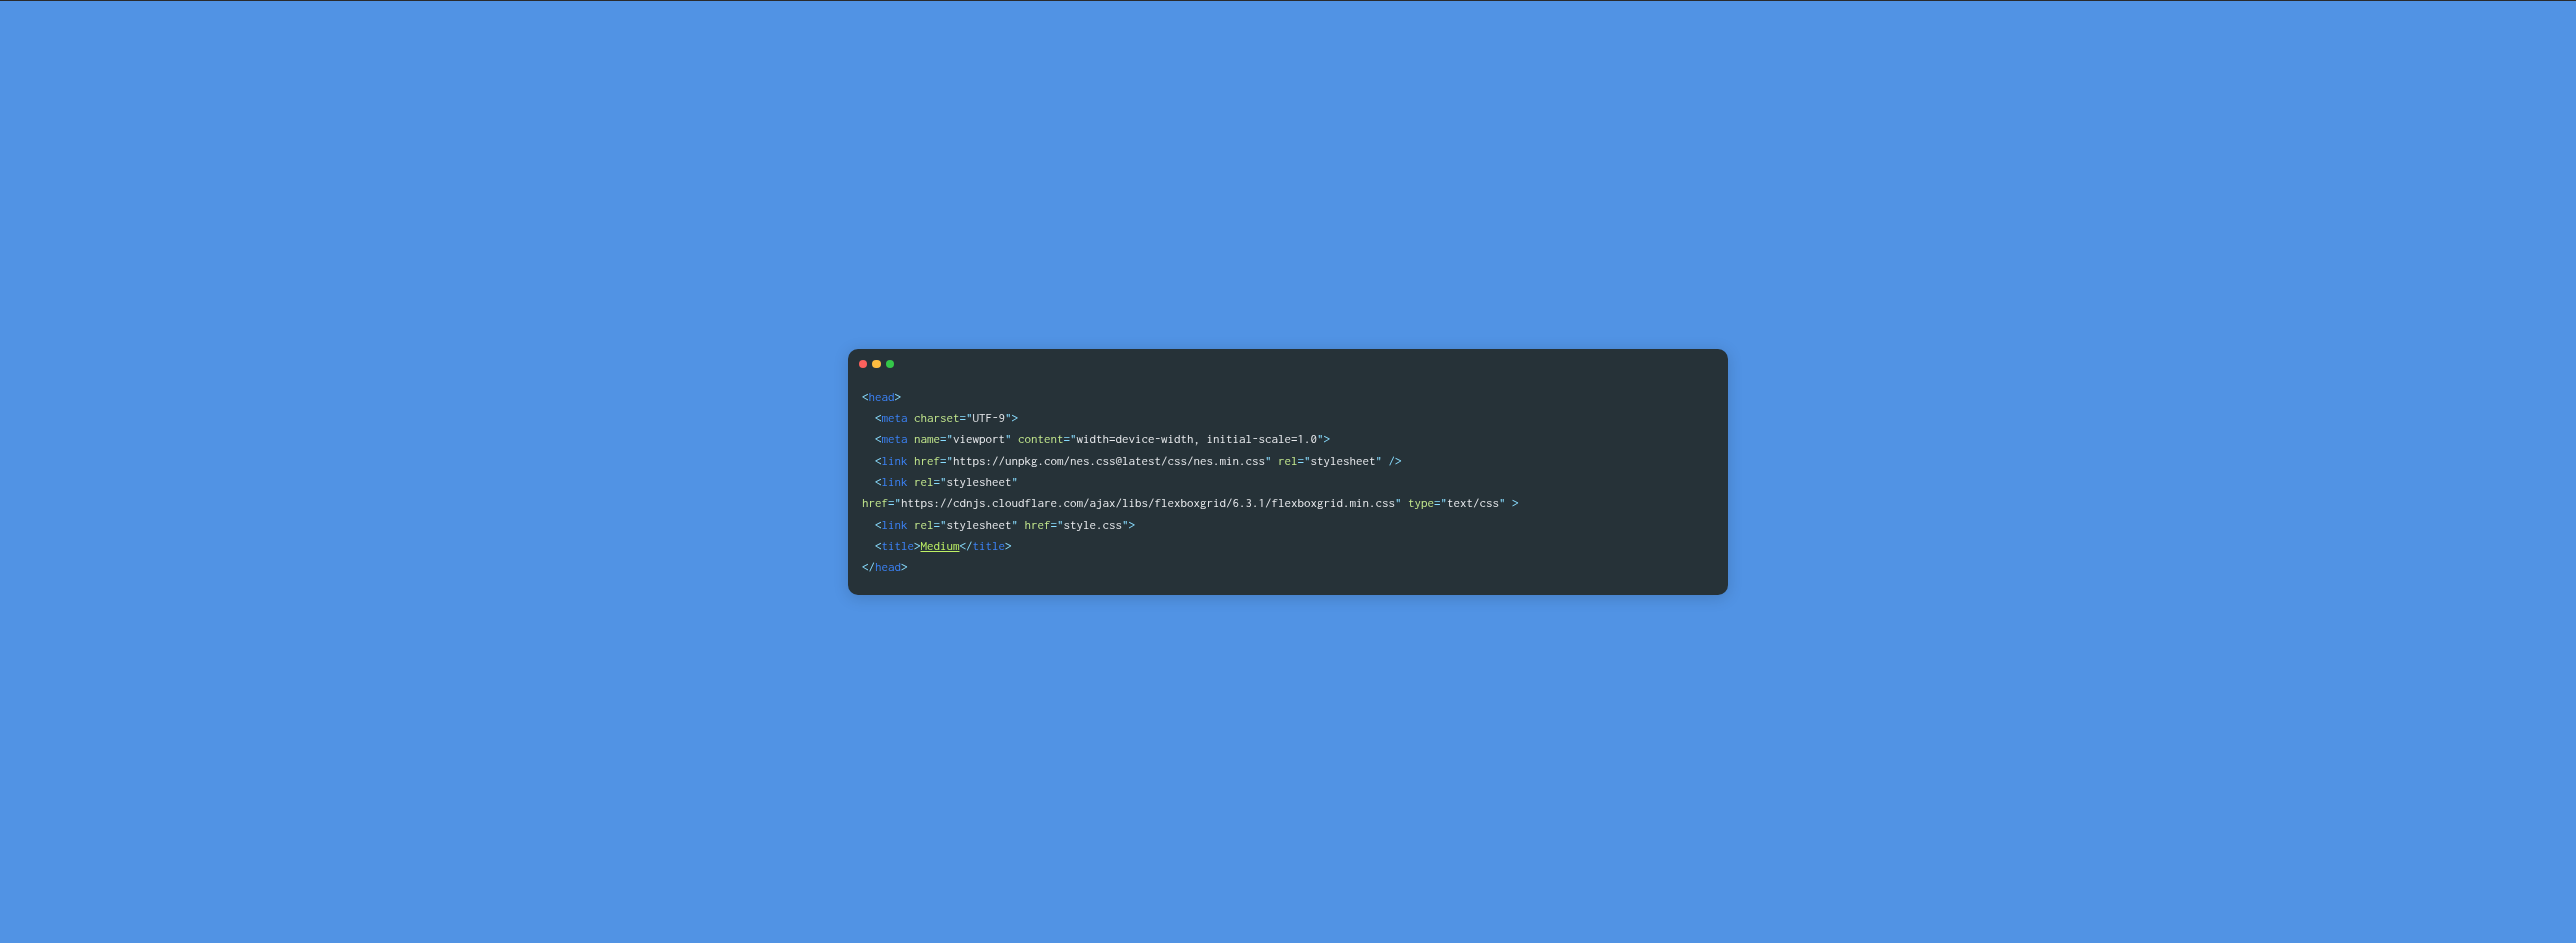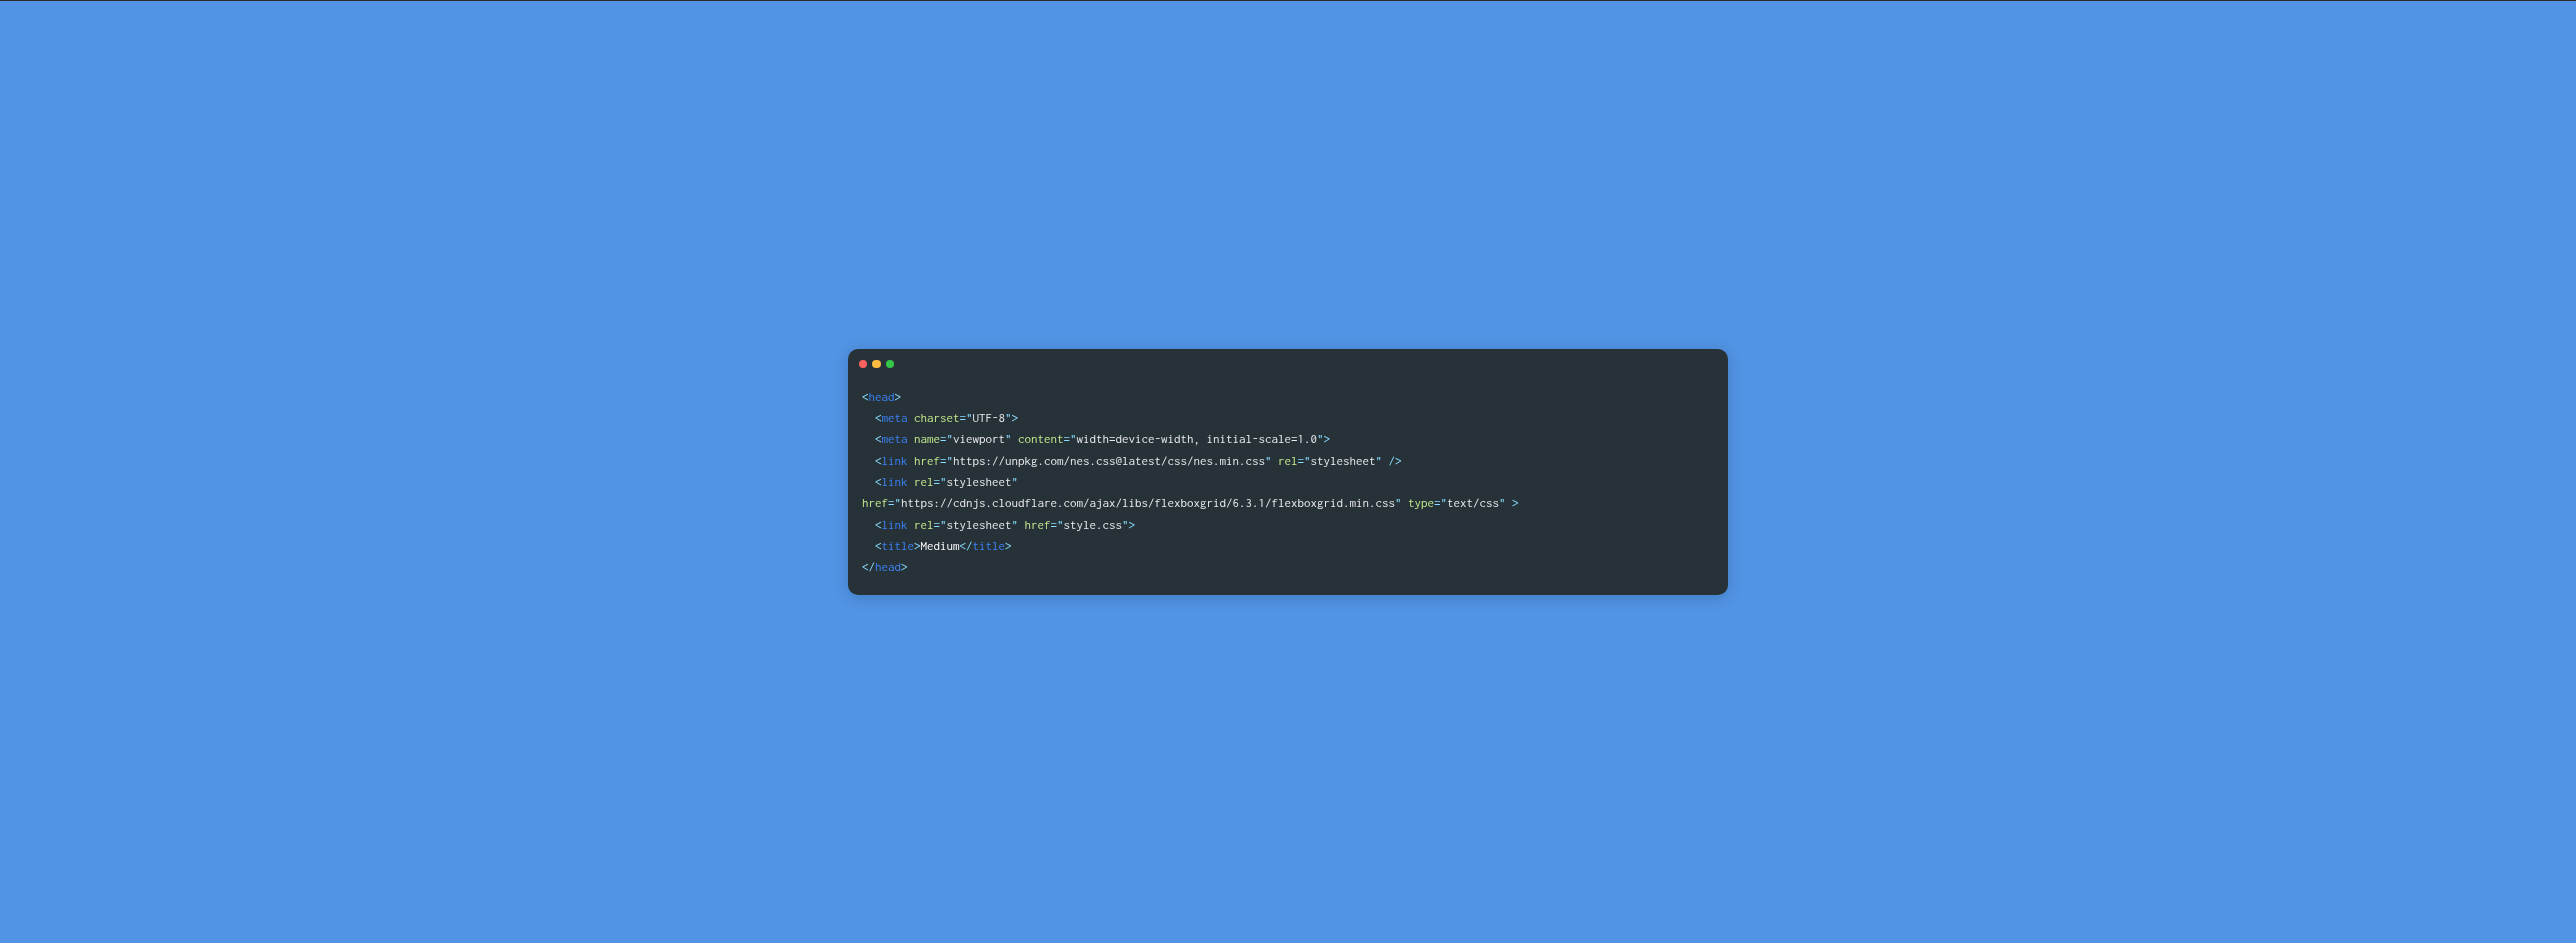--- a/index.html
+++ b/index.html
@@ -50,33 +50,33 @@
       line-height: 1.64;
       color: #e8eaed;
       white-space: pre;
       font-feature-settings: "liga" 0;
     }
 
     .punct { color: #89ddff; }
     .tag { color: #3b82f6; }
     .attr { color: #c3e88d; text-align: right; }
     .str { color: #e8eaed; }
-    .title-text { color: #ffffff; }
+    .title-text { color: #bef264; text-decoration: underline; }
   </style>
 </head>
 <body>
 
 <div class="code-window">
   <div class="window-controls">
     <div class="control-dot dot-red"></div>
     <div class="control-dot dot-yellow"></div>
     <div class="control-dot dot-green"></div>
   </div>
   <div class="code-content"><span class="punct">&lt;</span><span class="tag">head</span><span class="punct">&gt;</span>
-<span>  </span><span class="punct">&lt;</span><span class="tag">meta</span><span> </span><span class="attr">charset</span><span class="punct">=</span><span class="punct">"</span><span class="str">UTF-8</span><span class="punct">"</span><span class="punct">&gt;</span>
+<span>  </span><span class="punct">&lt;</span><span class="tag">meta</span><span> </span><span class="attr">charset</span><span class="punct">=</span><span class="punct">"</span><span class="str">UTF-9</span><span class="punct">"</span><span class="punct">&gt;</span>
 <span>  </span><span class="punct">&lt;</span><span class="tag">meta</span><span> </span><span class="attr">name</span><span class="punct">=</span><span class="punct">"</span><span class="str">viewport</span><span class="punct">"</span><span> </span><span class="attr">content</span><span class="punct">=</span><span class="punct">"</span><span class="str">width=device-width, initial-scale=1.0</span><span class="punct">"</span><span class="punct">&gt;</span>
 <span>  </span><span class="punct">&lt;</span><span class="tag">link</span><span> </span><span class="attr">href</span><span class="punct">=</span><span class="punct">"</span><span class="str">https://unpkg.com/nes.css@latest/css/nes.min.css</span><span class="punct">"</span><span> </span><span class="attr">rel</span><span class="punct">=</span><span class="punct">"</span><span class="str">stylesheet</span><span class="punct">"</span><span> </span><span class="punct">/&gt;</span>
 <span>  </span><span class="punct">&lt;</span><span class="tag">link</span><span> </span><span class="attr">rel</span><span class="punct">=</span><span class="punct">"</span><span class="str">stylesheet</span><span class="punct">"</span>
 <span class="attr">href</span><span class="punct">=</span><span class="punct">"</span><span class="str">https://cdnjs.cloudflare.com/ajax/libs/flexboxgrid/6.3.1/flexboxgrid.min.css</span><span class="punct">"</span><span> </span><span class="attr">type</span><span class="punct">=</span><span class="punct">"</span><span class="str">text/css</span><span class="punct">"</span><span> </span><span class="punct">&gt;</span>
 <span>  </span><span class="punct">&lt;</span><span class="tag">link</span><span> </span><span class="attr">rel</span><span class="punct">=</span><span class="punct">"</span><span class="str">stylesheet</span><span class="punct">"</span><span> </span><span class="attr">href</span><span class="punct">=</span><span class="punct">"</span><span class="str">style.css</span><span class="punct">"</span><span class="punct">&gt;</span>
 <span>  </span><span class="punct">&lt;</span><span class="tag">title</span><span class="punct">&gt;</span><span class="title-text">Medium</span><span class="punct">&lt;/</span><span class="tag">title</span><span class="punct">&gt;</span>
 <span class="punct">&lt;/</span><span class="tag">head</span><span class="punct">&gt;</span></div>
 </div>
 
 

